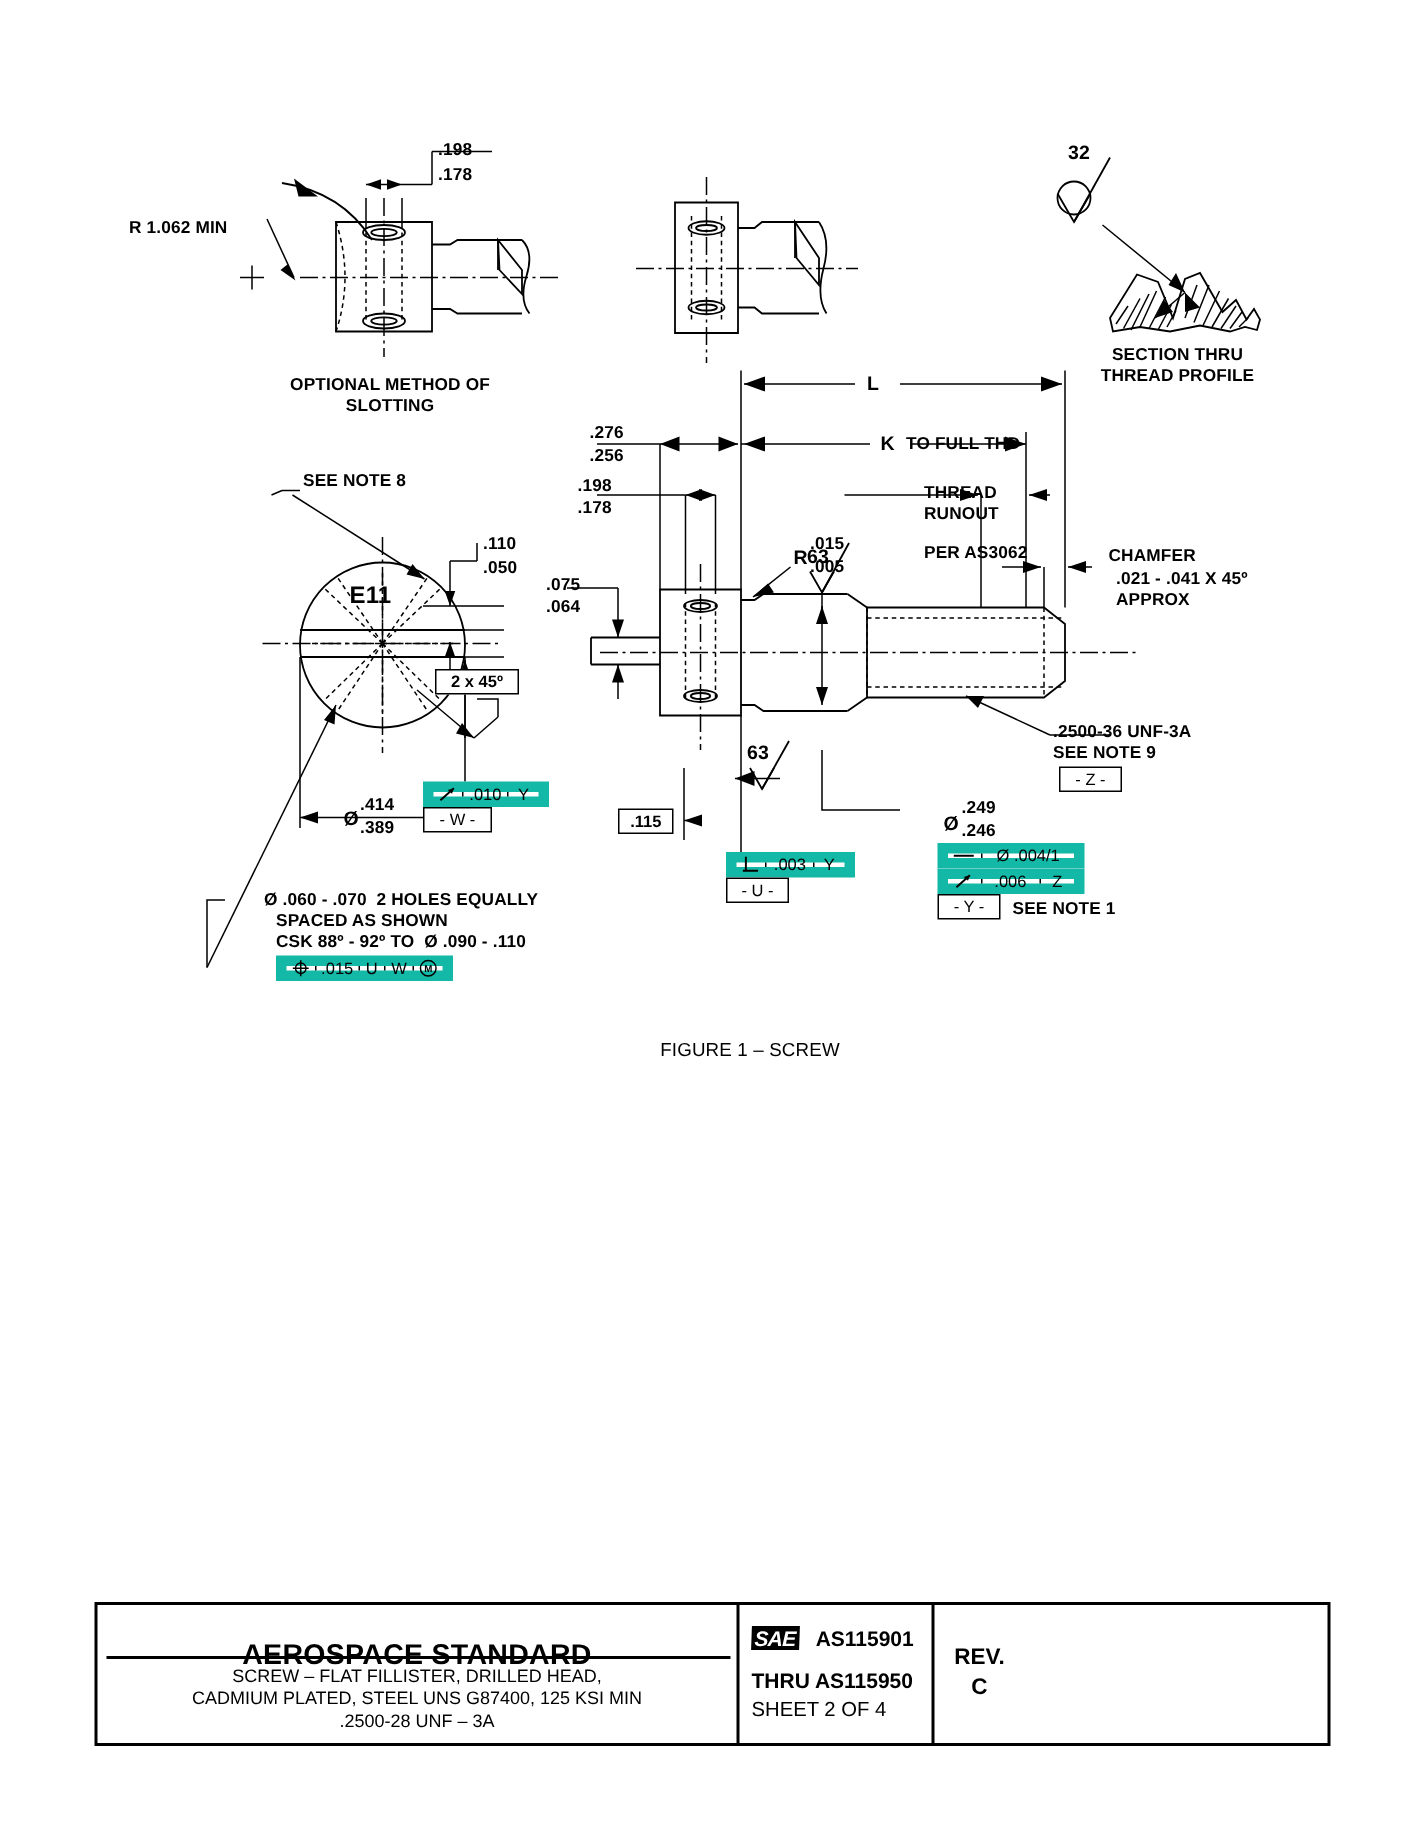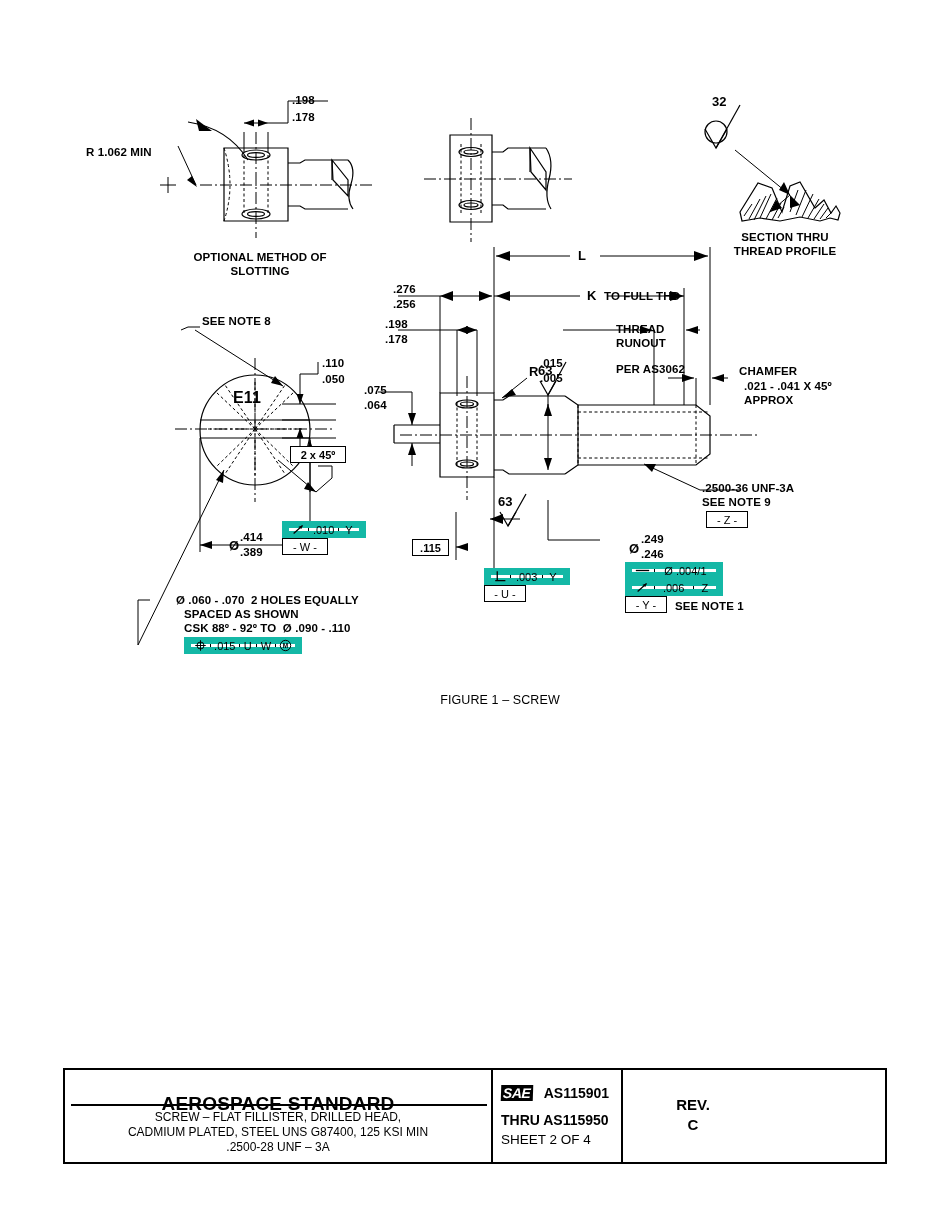--- a/index.html
+++ b/index.html
@@ -403,18 +403,18 @@
 
   <div class="tb-cell" style="width:130px;">
     <div style="position:absolute;left:8px;top:14px;white-space:nowrap;">
       <span class="saemark">SAE</span>
       <span class="bold" style="font-size:14px;margin-left:6px;">AS115901</span>
     </div>
     <div class="bold" style="position:absolute;left:8px;top:42px;font-size:14px;white-space:nowrap;">THRU AS115950</div>
     <div style="position:absolute;left:8px;top:62px;font-size:13.5px;white-space:nowrap;">SHEET 2 OF 4</div>
   </div>
 
-  <div class="tb-cell" style="width:60px;margin-left:40px;">
+  <div class="tb-cell" style="width:60px;">
     <div class="bold ctr" style="position:absolute;left:0;top:26px;width:100%;font-size:15px;">REV.</div>
     <div class="bold ctr" style="position:absolute;left:0;top:46px;width:100%;font-size:15px;">C</div>
   </div>
 
 </div>
 
 </body></html>

